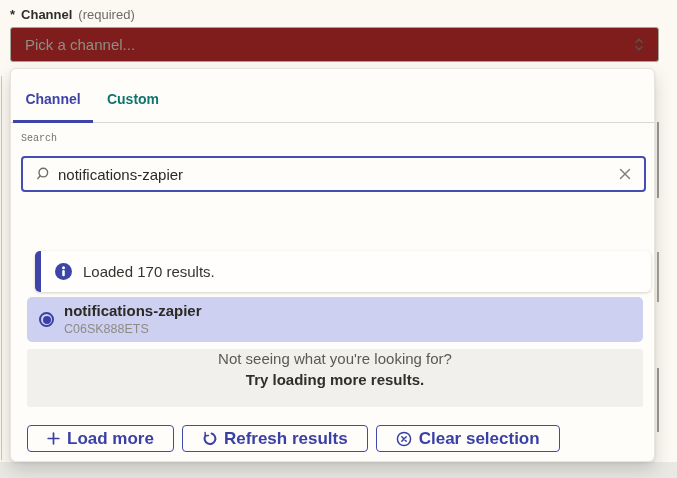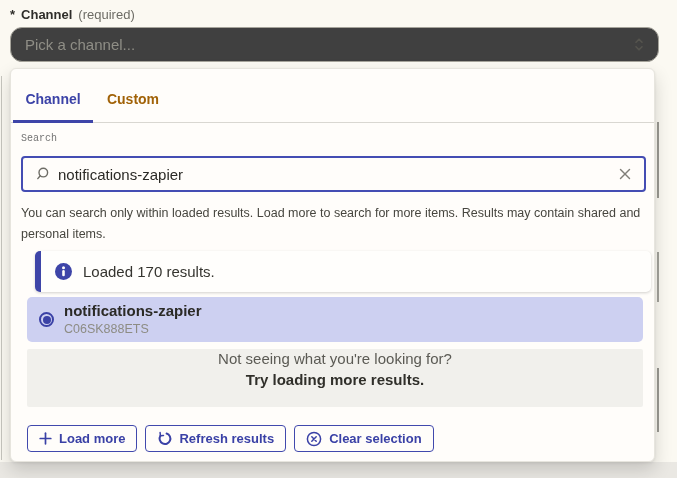--- a/index.html
+++ b/index.html
@@ -17,37 +17,37 @@
   .underlay-right-3 { position: absolute; left: 657px; top: 368px; width: 2px; height: 64px; background: #9a9992; }
 
   
   .field-label { position: absolute; left: 10px; top: 7px; display: flex; gap: 6px; align-items: baseline; }
   .field-label .req-mark, .field-label .lbl { font-size: 13px; font-weight: 700; color: #2e2d29; }
   .field-label .req-note { font-size: 13px; color: #6d6c65; }
 
   
   .select-control {
     position: absolute; left: 10px; top: 27px; width: 649px; height: 35px;
-    background: #404040; border: 1px solid #a6a49b; border-radius: 12px;
+    background: #7f1d1d; border: 1px solid #a6a49b; border-radius: 3px;
     display: flex; align-items: center; padding: 0 12px 0 14px; cursor: pointer;
   }
   .select-placeholder { font-size: 15px; color: #8f8e86; flex: 1; }
   .select-chevron { display: flex; color: #55544e; }
 
   
   .panel {
     position: absolute; left: 10px; top: 68px; width: 645px; height: 394px;
     background: #fffdfa; border: 1px solid #e7e5de; border-radius: 6px;
     box-shadow: 0 1px 3px rgba(0,0,0,.08), 0 8px 18px rgba(0,0,0,.16);
   }
   .tabs { position: absolute; left: 0; top: 0; width: 100%; height: 54px; border-bottom: 1px solid #d9d7d1; }
   .tab { position: absolute; top: 0; width: 80px; height: 54px; display: flex; align-items: center;
          justify-content: center; font-size: 14px; font-weight: 700; cursor: pointer; padding-top: 6px; }
   .tab-0 { left: 2px; color: #3c43a7; }
-  .tab-1 { left: 82px; color: #a16207; }
+  .tab-1 { left: 82px; color: #0f766e; }
   .tab-indicator { position: absolute; left: 2px; bottom: -1px; width: 80px; height: 3px; background: #3e45a8; }
 
   .search-label { position: absolute; left: 10px; top: 64px; font-size: 10px; color: #737373; font-family: Liberation Mono, monospace; }
   .search-box {
     position: absolute; left: 10px; top: 87px; width: 625px; height: 36px;
     background: #fffdfa; border: 2px solid #444db3; border-radius: 4px;
     display: flex; align-items: center; padding: 0 10px 0 11px; gap: 8px;
   }
   .search-box input {
     flex: 1; border: none; outline: none; background: transparent;
@@ -81,23 +81,23 @@
 
   .hint-section {
     position: absolute; left: 16px; top: 280px; width: 616px; height: 58px;
     background: #f1f0ec; border-radius: 2px; text-align: center; 
   }
   .hint-line1 { font-size: 15px; color: #5b5a54; line-height: 20px; }
   .hint-line2 { font-size: 15px; font-weight: 700; color: #302f2a; line-height: 21px; }
 
   .actions { position: absolute; left: 16px; top: 356px; display: flex; gap: 8px; }
   .btn {
-    display: inline-flex; align-items: center; gap: 7px; height: 27px; padding: 0 11px;
+    display: inline-flex; align-items: center; gap: 7px; height: 27px; padding: 0 19px;
     border: 1.5px solid #4149ad; border-radius: 4px; background: #fffdfa;
-    color: #3a41a6; font-weight: 700; font-size: 13px; cursor: pointer;
+    color: #3a41a6; font-weight: 700; font-size: 17px; cursor: pointer;
     font-family: "Liberation Sans", sans-serif;
   }
   .btn svg { flex: none; }
 </style>
 </head>
 <body>
 
 <div class="screen">
 
   <div class="page-bottom"></div>
@@ -141,21 +141,20 @@
       </span>
       <input type="text" value="notifications-zapier" style="">
       <button class="search-clear">
         <svg width="12" height="12" viewBox="0 0 12 12" stroke="currentColor" stroke-width="1.4" stroke-linecap="round">
           <line x1="1.5" y1="1.5" x2="10.5" y2="10.5"></line>
           <line x1="10.5" y1="1.5" x2="1.5" y2="10.5"></line>
         </svg>
       </button>
     </div>
 
-    <div class="helper-text">You can search only within loaded results. Load more to search for more items. Results may contain shared and personal items.</div>
 
     <div class="alert">
       <div class="alert-bar"></div>
       <span style="display:flex;">
         <svg width="17" height="17" viewBox="0 0 17 17">
           <circle cx="8.5" cy="8.5" r="8.5" fill="#3e45a8"></circle>
           <circle cx="8.5" cy="4.7" r="1.5" fill="#fffdfa"></circle>
           <rect x="7.2" y="7.1" width="2.6" height="6.2" rx="1.3" fill="#fffdfa"></rect>
         </svg>
       </span>

